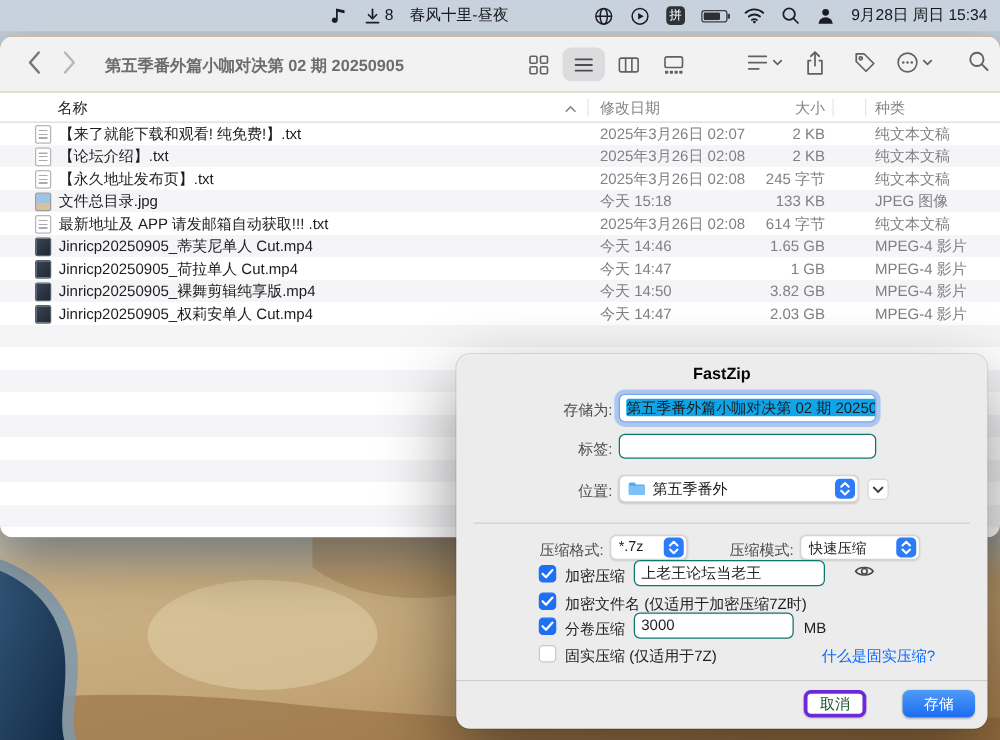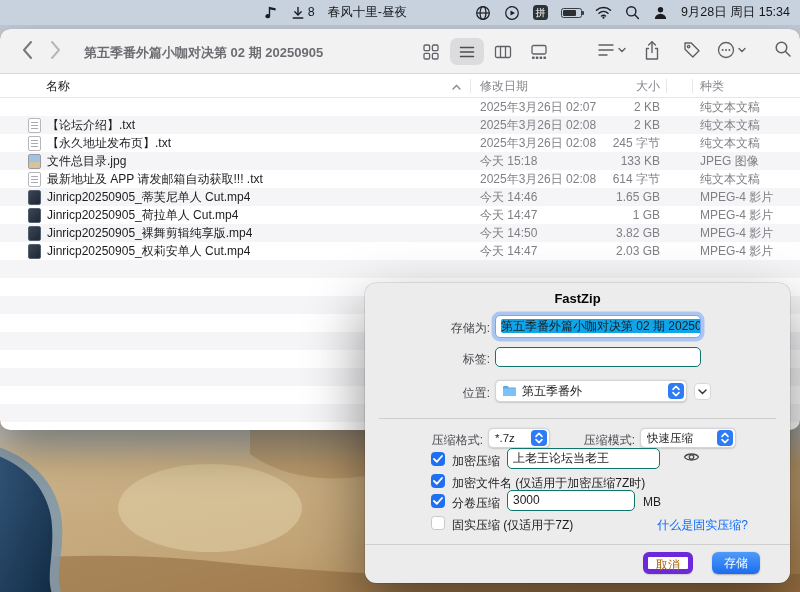--- a/index.html
+++ b/index.html
@@ -99,23 +99,23 @@
   .f-pw{left:142px;top:165px;width:153px;height:21px;}
   .eye{position:absolute;left:318px;top:168px;background:none;border:none;cursor:pointer;}
   .ck-nm{left:66px;top:191px;} .cl-nm{left:87px;top:192px;}
   .ck-sp{left:66px;top:211px;} .cl-sp{left:87px;top:212px;}
   .f-split{left:142px;top:207px;width:128px;height:21px;}
   .unit-mb{position:absolute;left:278px;top:212px;}
   .ck-so{left:66px;top:233px;} .cl-so{left:87px;top:234px;}
   .help-link{position:absolute;right:42px;top:234px;color:#0a6bfb;cursor:pointer;text-decoration:none;}
   .btn{position:absolute;height:22px;border-radius:6px;font-size:12px;cursor:pointer;
     font-family:"Liberation Sans","DejaVu Sans",sans-serif;}
-  .btn-cancel{left:278px;top:269px;width:50px;background:#fff;border:5px solid #6d28d9;color:#a16207;
+  .btn-cancel{left:278px;top:269px;width:50px;background:#fff;border:3px solid #6d28d9;color:#14532d;
     box-shadow:0 .5px 1px rgba(0,0,0,.12);}
-  .btn-save{left:347px;top:269px;width:48px;background:linear-gradient(#4e9bf8,#1b6cf2);border:none;color:#fff;
+  .btn-save{left:357px;top:269px;width:58px;background:linear-gradient(#4e9bf8,#1b6cf2);border:none;color:#fff;
     box-shadow:0 .5px 1.5px rgba(0,0,0,.25);}
 </style>
 </head>
 <body>
 
 <div class="screen">
 
   <div class="desktop">
     <svg width="800" height="592" viewBox="0 0 800 592" preserveAspectRatio="none">
       <defs>
@@ -332,20 +332,24 @@
       <span class="h-date">修改日期</span>
       <span class="h-size">大小</span>
       <span class="h-kind">种类</span>
       <span class="hsep" style="left:470px"></span>
       <span class="hsep" style="left:666px"></span>
       <span class="hsep" style="left:692px"></span>
     </div>
 
     <div class="file-list">
       <div class="frow">
+        <span class="c-name">
+            <span class="ficon icon-txt"></span>
+            <span class="fname">【来了就能下载和观看! 纯免费!】.txt</span>
+          </span>
         <span class="c-date">2025年3月26日 02:07</span>
         <span class="c-size">2 KB</span>
         <span class="c-kind">纯文本文稿</span>
       </div>
       <div class="frow">
         <span class="c-name">
             <span class="ficon icon-txt"></span>
             <span class="fname">【论坛介绍】.txt</span>
           </span>
         <span class="c-date">2025年3月26日 02:08</span>

